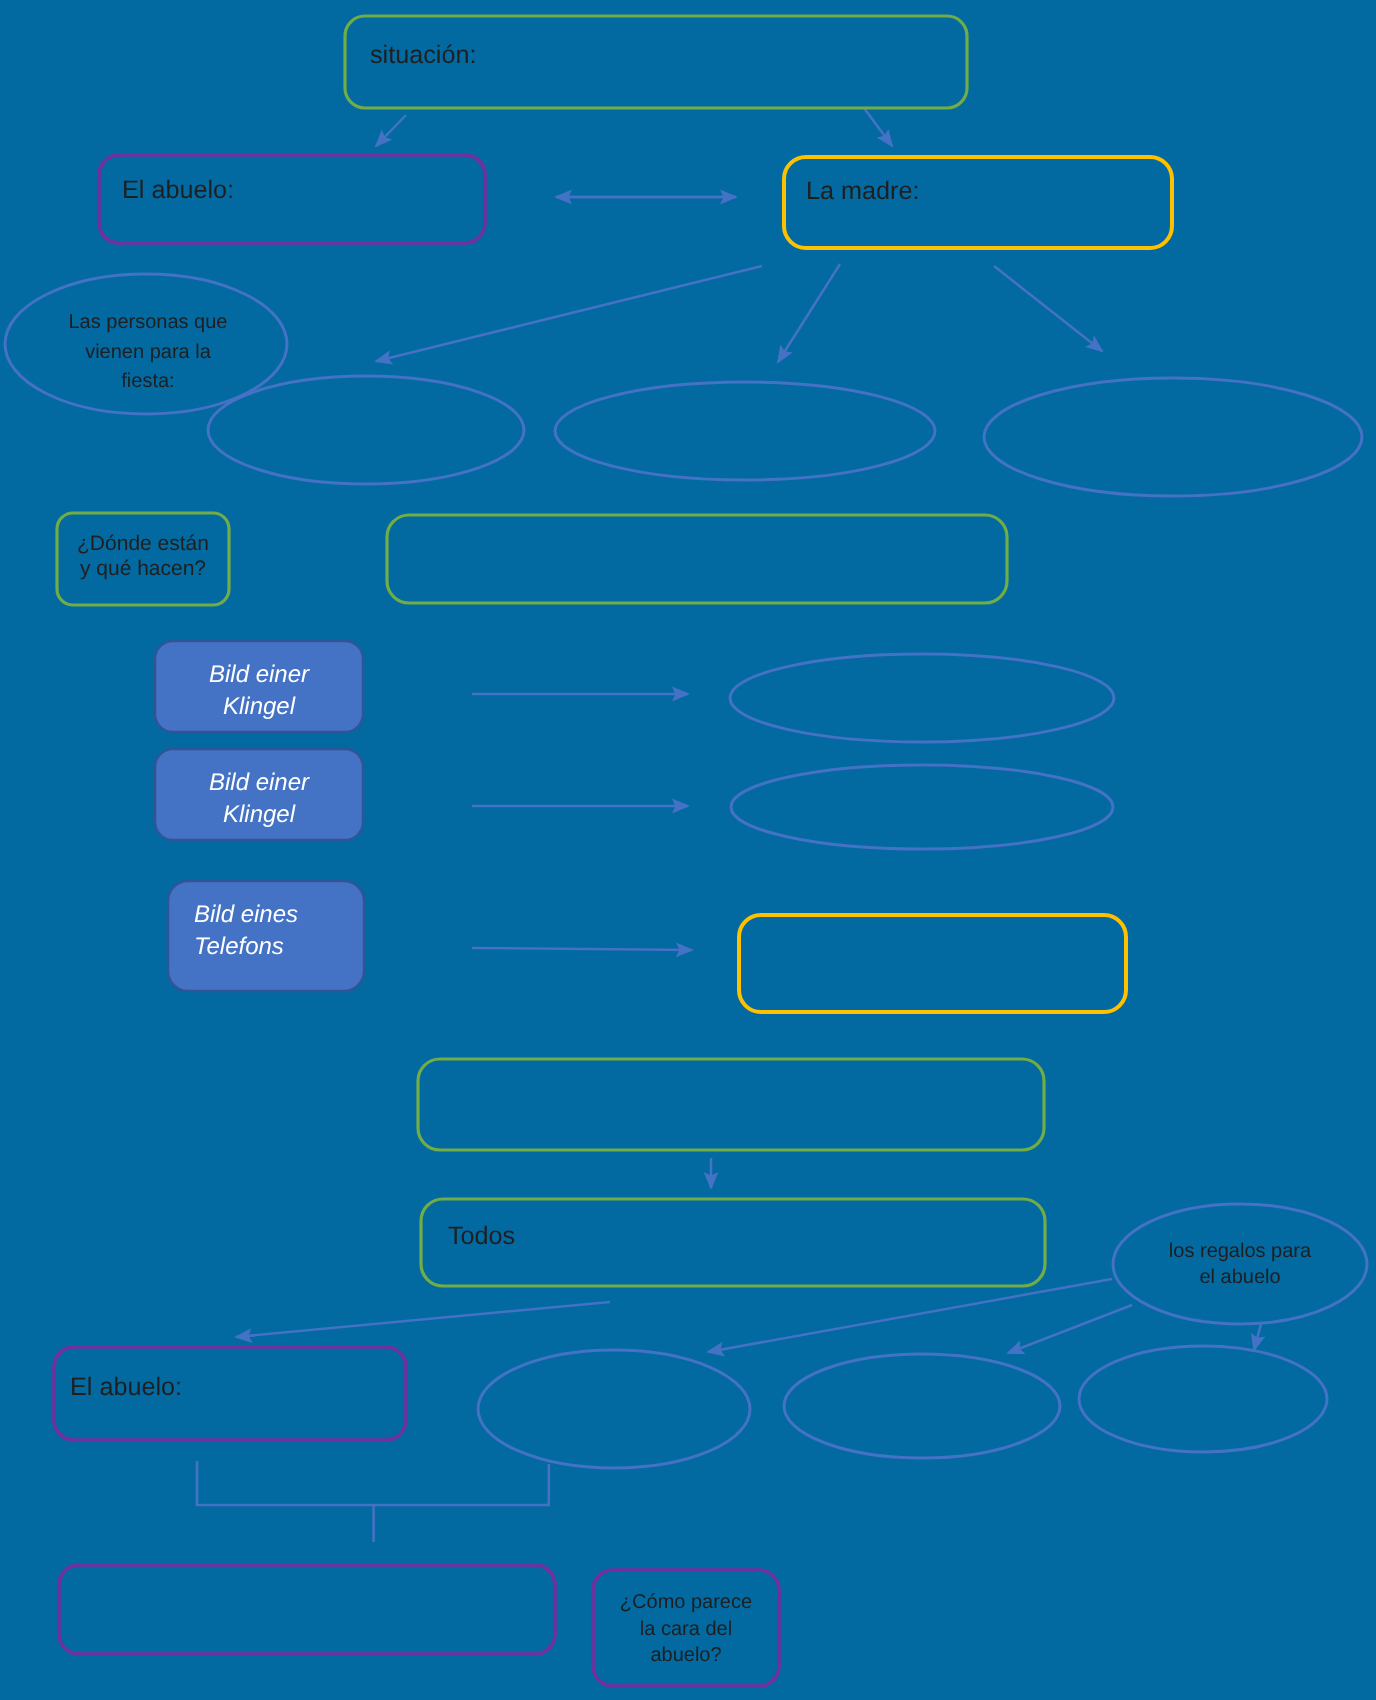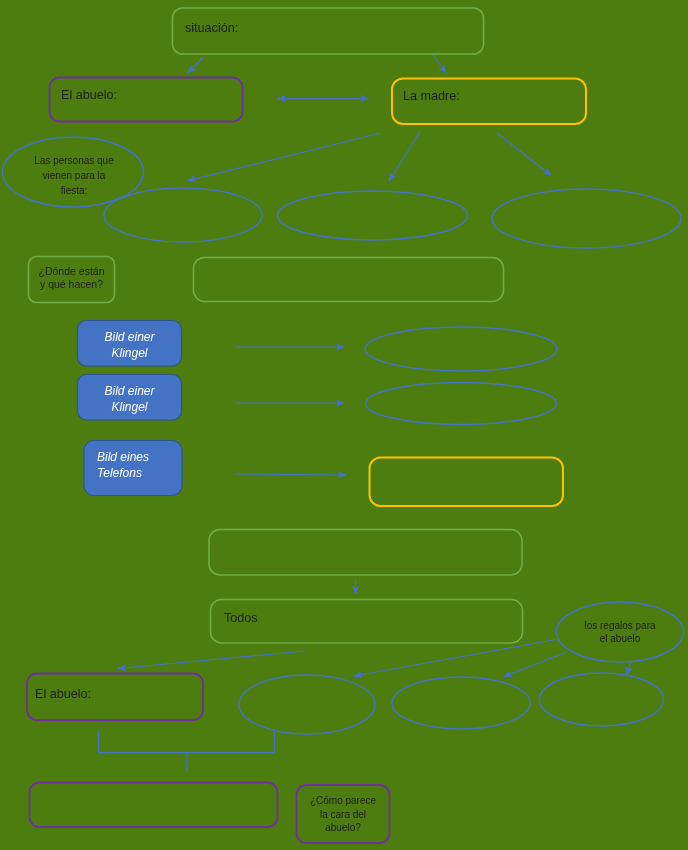--- a/index.html
+++ b/index.html
@@ -1,16 +1,16 @@
 <!DOCTYPE html>
 <html><head>
 <meta charset="utf-8">
 <style>
   html,body{margin:0;padding:0;background:#ffffff;}
-  #page{position:relative;width:688px;height:850px;background:#4d7c0f;overflow:hidden;
+  #page{position:relative;width:688px;height:850px;background:#0369a1;overflow:hidden;
         font-family:"Liberation Sans", sans-serif;}
   svg{position:absolute;left:0;top:0;}
   text{font-family:"Liberation Sans", sans-serif;}
 </style>
 </head>
 <body>
 <div id="page">
 <svg width="688" height="850" viewBox="0 0 688 850">
   <defs>
     <marker id="ah" markerUnits="userSpaceOnUse" markerWidth="12" markerHeight="10" refX="8" refY="4" orient="auto">

